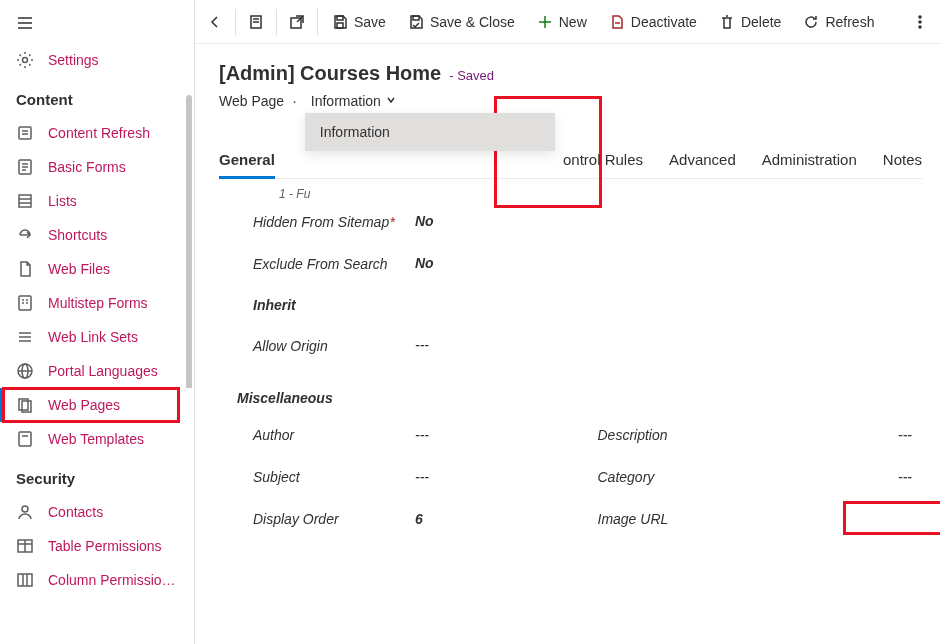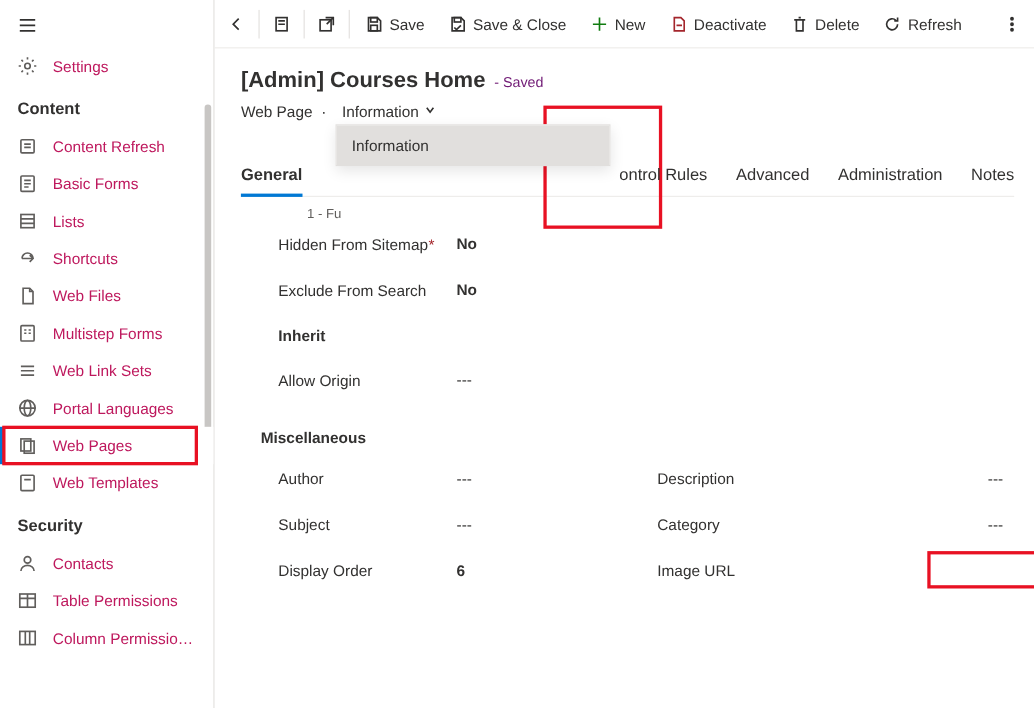--- a/index.html
+++ b/index.html
@@ -40,21 +40,21 @@
   .dd-item { padding:10px 14px; cursor:pointer; font-size:14px; }
   .dd-item.selected { background:#e1dfdd; }
 
   
   .tabs { display:flex; gap:26px; margin-top:34px; border-bottom:1px solid #edebe9; padding-bottom:0; }
   .tab { padding: 4px 0 10px 0; cursor:pointer; font-size:15px; color:#323130; position:relative; white-space:nowrap;}
   .tab.active { font-weight:600; }
   .tab.active::after { content:''; position:absolute; left:0; right:0; bottom:-1px; height:3px; background:#0078d4; }
 
   
-  .form-area { padding-top: 6px; }
+  .form-area { padding-top: 6px; font-style: italic; }
   .cutoff { margin-left:34px; color:#605e5c; font-size:12px;}
   .row { display:flex; align-items:flex-start; padding: 12px 0; margin-left:34px;}
   .label { width: 162px; color:#323130; font-size:14px; line-height:1.3; display:flex; align-items:flex-start;}
   .req { color:#a4262c; margin-left:4px;}
   .value { color:#323130; font-size:14px; font-weight:600;}
   .value.dash { font-weight:400;}
   .section-head { font-weight:600; font-size:14px; margin-top:22px; margin-bottom:8px; margin-left:18px;}
   .two-col { display:grid; grid-template-columns: 1fr 1fr; gap: 0 20px; margin-left:34px;}
   .two-col .frow { display:flex; align-items:center; padding:12px 0;}
   .desc-highlight { border:3px solid #e81123; position:absolute; pointer-events:none;}

